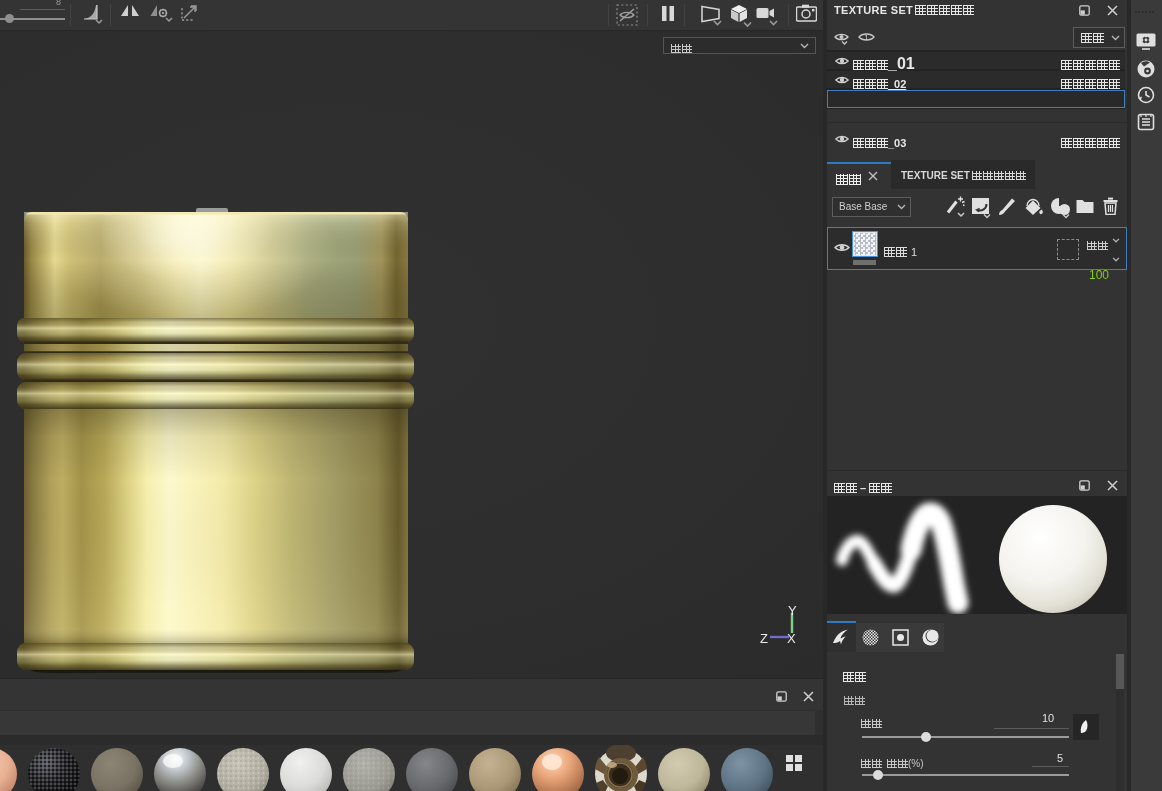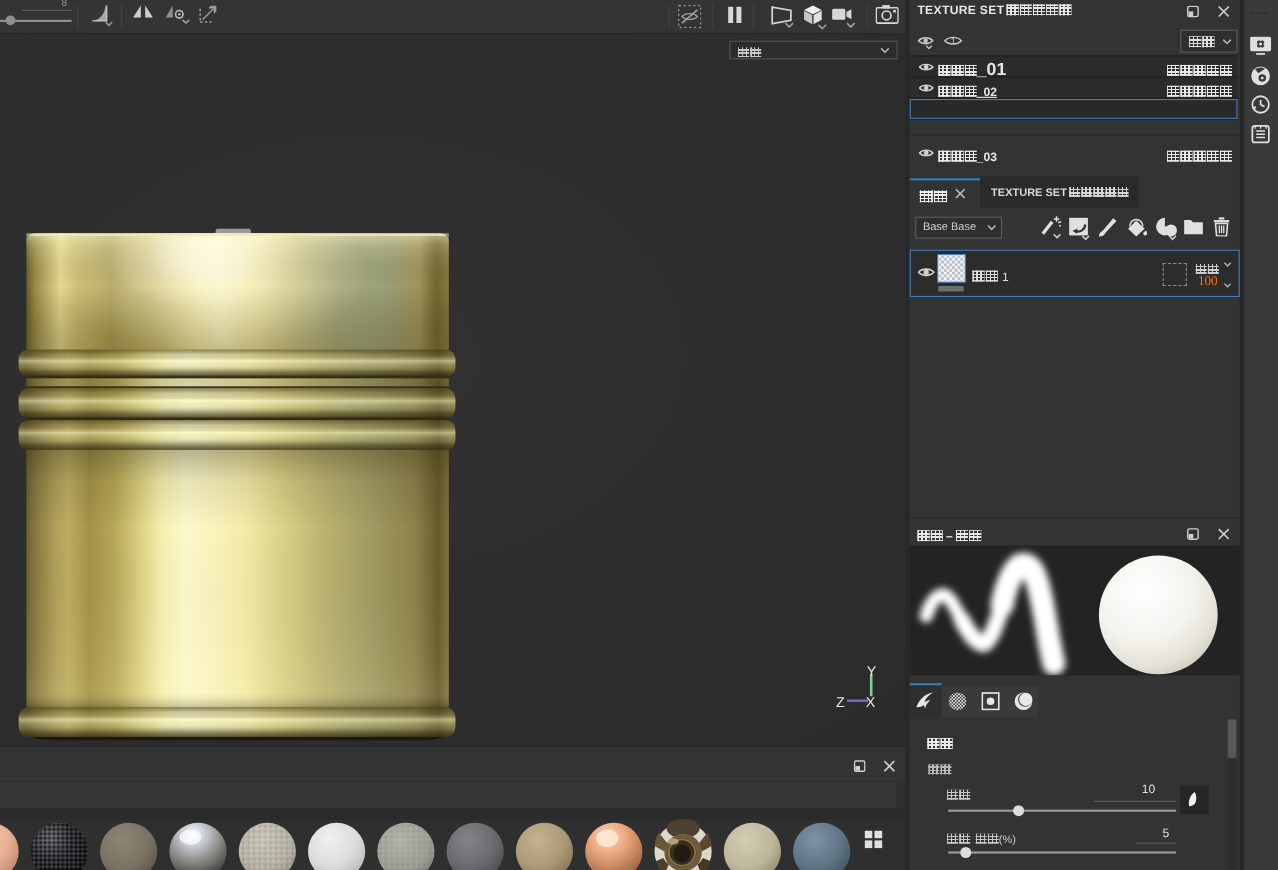--- a/index.html
+++ b/index.html
@@ -505,21 +505,21 @@
         <circle cx="8.5" cy="7" r="2.6" fill="#d0d0d0"></circle>
       </svg>
     <div class="abs" style="left:24px;top:3px;width:24px;height:24px;border:1px solid #4a90d9;outline:1px solid #dfe7ef;outline-offset:-2px;background:conic-gradient(#b7bdc7 25%,#f3f5f8 0 50%,#b7bdc7 0 75%,#f3f5f8 0) 0 0/5px 5px;"></div>
     <div class="abs" style="left:25px;top:32px;width:23px;height:5px;background:#6f6f6f;"></div>
     <div class="abs" style="left:56px;top:14px;color:#dcdcdc;"><span class="cj c11"></span><span class="cj c11" style="margin-left:1px;"></span><span style="font-size:11px;margin-left:4px;">1</span></div>
     <div class="abs" style="left:229px;top:11px;width:20px;height:19px;border:1px dashed #8a8a8a;"></div>
     <div class="abs" style="left:259px;top:7px;color:#cfcfcf;"><span class="cj c10"></span><span class="cj c10" style="margin-left:1px;"></span></div>
     <svg class="abs" style="left:284px;top:10px;" width="8" height="5" viewBox="0 0 9 6">
         <path d="M1 1 L4.5 4.5 L8 1" stroke="#b5b5b5" stroke-width="1.5" fill="none"></path>
       </svg>
-    <div class="abs" style="left:261px;top:20px;color:#f97316;font-size:12px;font-family:Liberation Serif, serif;">100</div>
+    <div class="abs" style="left:261px;top:40px;color:#84cc16;font-size:12px;">100</div>
     <svg class="abs" style="left:284px;top:29px;" width="8" height="5" viewBox="0 0 9 6">
         <path d="M1 1 L4.5 4.5 L8 1" stroke="#b5b5b5" stroke-width="1.5" fill="none"></path>
       </svg>
   </div>
 
   <div class="abs" style="left:0;top:470px;width:300px;height:1px;background:#2a2a2a;"></div>
   <div class="abs" style="left:7px;top:478px;color:#e6e6e6;"><span class="cj c11"></span><span class="cj c11" style="margin-left:1px;"></span><span style="font-size:11px;font-weight:bold;"> – </span><span class="cj c11"></span><span class="cj c11" style="margin-left:1px;"></span></div>
   <svg class="abs" style="left:252px;top:480px;" width="11" height="11" viewBox="0 0 11 11">
     <rect x="0.8" y="0.8" width="9.4" height="9.4" rx="1.5" fill="none" stroke="#cfcfcf" stroke-width="1.3"></rect>
     <rect x="1.6" y="5.4" width="4.2" height="4.2" fill="#cfcfcf"></rect>
@@ -572,21 +572,21 @@
   </svg>
   <svg class="abs" style="left:95px;top:629px;" width="17" height="17" viewBox="0 0 17 17">
     <circle cx="8.5" cy="8.5" r="8" fill="#e8e8e8"></circle>
     <circle cx="10" cy="7" r="6.5" fill="#3a3a3a"></circle>
     <circle cx="10.5" cy="6.8" r="6" fill="#e8e8e8"></circle>
   </svg>
 
   <div class="abs" style="left:16px;top:667px;color:#e8e8e8;"><span class="cj c11"></span><span class="cj c11" style="margin-left:1px;"></span></div>
   <div class="abs" style="left:17px;top:690px;color:#b8b8b8;"><span class="cj c10"></span><span class="cj c10" style="margin-left:1px;"></span></div>
   <div class="abs" style="left:34px;top:713px;color:#c8c8c8;"><span class="cj c10"></span><span class="cj c10" style="margin-left:1px;"></span></div>
-  <div class="abs" style="left:204px;top:712px;color:#e0e0e0;font-size:11px;width:26px;text-align:center;">10</div>
+  <div class="abs" style="left:215px;top:712px;color:#e0e0e0;font-size:11px;width:26px;text-align:left;">10</div>
   <div class="abs" style="left:167px;top:728px;width:75px;height:1px;background:#5c5c5c;"></div>
   <div class="abs" style="left:35px;top:736px;width:207px;height:2px;background:#9a9a9a;"></div>
   <div class="abs" style="left:94px;top:732px;width:10px;height:10px;border-radius:50%;background:#dcdcdc;"></div>
   <div class="abs" style="left:246px;top:714px;width:26px;height:26px;background:#262626;">
     <svg class="abs" style="left:6px;top:5px;" width="14" height="16" viewBox="0 0 14 16">
         <path d="M2 14 C1 9 3 4 7 1 C9 4 9 9 7 12 C5.5 13.5 3.5 14 2 14 Z" fill="#f0f0f0"></path>
       </svg>
   </div>
   <div class="abs" style="left:34px;top:753px;color:#c8c8c8;"><span class="cj c10"></span><span class="cj c10" style="margin-left:1px;"></span><span style="display:inline-block;width:5px;"></span><span class="cj c10"></span><span class="cj c10" style="margin-left:1px;"></span><span style="font-size:10px;">(%)</span></div>
   <div class="abs" style="left:226px;top:752px;color:#e0e0e0;font-size:11px;width:10px;text-align:right;">5</div>

